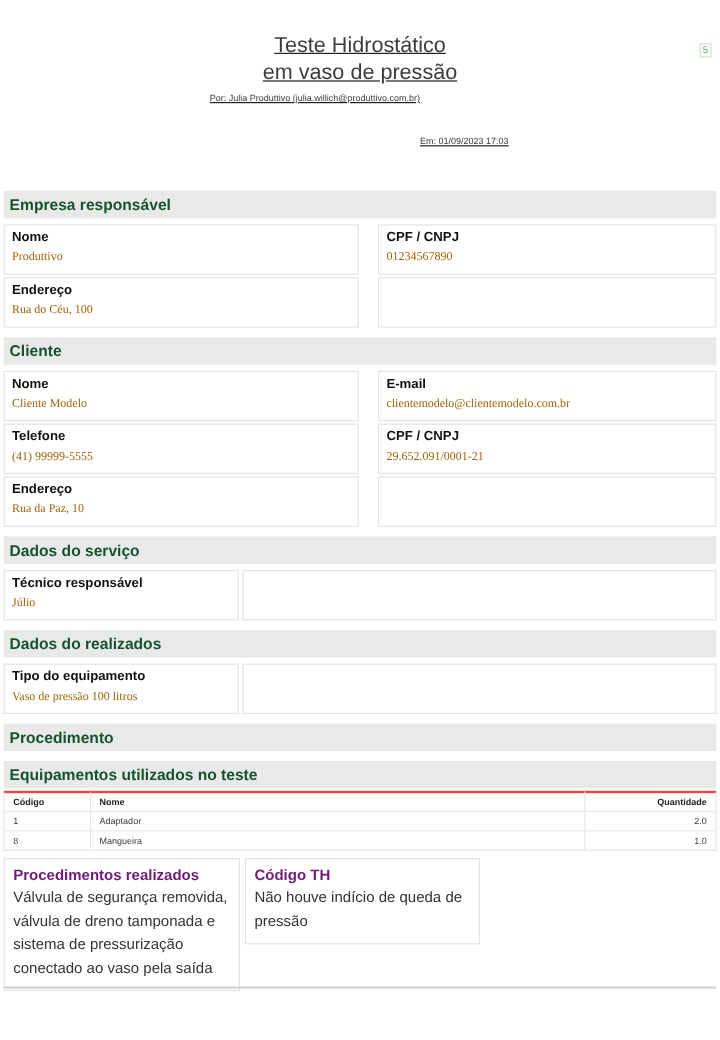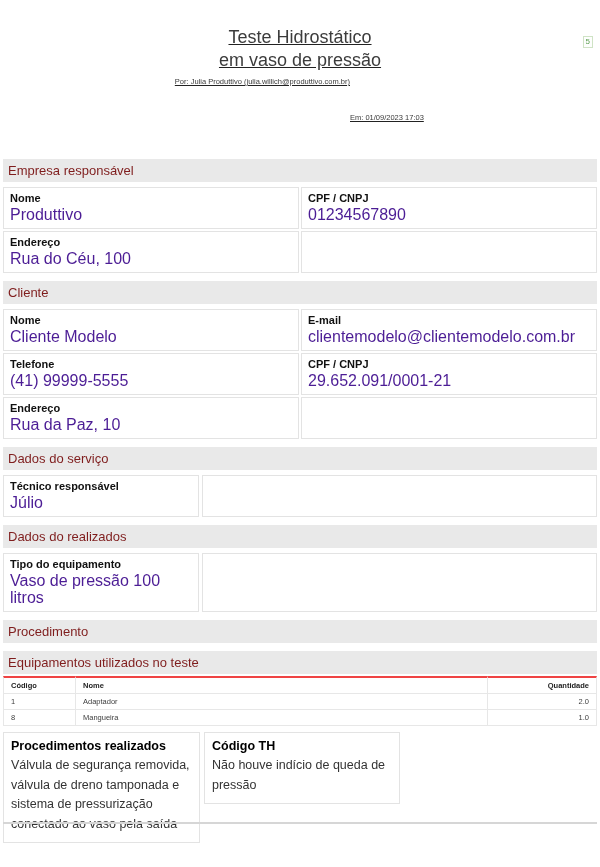--- a/index.html
+++ b/index.html
@@ -20,39 +20,39 @@
   }
   .byline { display:flex; margin-top:5px; padding:0 0 0 5px; font-size:7.5px; color:#3a3a3a; }
   .byline .left { flex:0 0 345px; text-align:right; }
   .byline .right { flex:1; text-align:left;margin-top:36px; }
 
   
   .sections { margin:37px 3px 0 3px; }
   .section { margin-top:8px; }
   .section:first-child { margin-top:0; }
   .section-bar {
-    background:#e9e9e9; color:#7f1d1d;
-    font-weight:normal; font-size:13px; line-height:15px;
+    background:#e9e9e9; color:#14532d;
+    font-weight:bold; font-size:13px; line-height:15px;
     padding:4px 5px;
   }
   .rowgap { height:3px; }
 
   
   .frow { display:flex; margin-top:2px; }
   .frow:first-of-type { margin-top:0; }
   .fcell {
     background:#fff; border:1px solid #e3e3e3;
     padding:3px 6px 5px 6px; min-height:32px; box-sizing:border-box;
   }
   .fcell.half { flex:0 0 296px; }
-  .fcell.half + .fcell.half { margin-left:2px; flex:1 1 auto; }
+  .fcell.half + .fcell.half { margin-left:16px; flex:1 1 auto; }
   .fcell.narrow { flex:0 0 196px; }
   .fcell.wide { flex:1 1 auto; margin-left:3px; }
   .flabel { font-weight:bold; font-size:11px; line-height:15px; color:#111; }
-  .fvalue { font-size:16px; line-height:17px; color:#4c1d95; }
+  .fvalue { font-size:10px; line-height:17px; color:#a16207;font-family:Liberation Serif, serif; }
 
   
   .etable { margin-top:2px; }
   .et-row { display:flex; }
   .et-cell {
     background:#fff; border:1px solid #e7e7e7; border-top:0;
     padding:3px 7px; font-size:7.5px; line-height:9px; color:#3d3d3d;
     box-sizing:border-box;
   }
   .et-row.head .et-cell { border-top:2px solid #ef4444; font-weight:bold; color:#222; }
@@ -62,21 +62,21 @@
   .et-col-qtd { flex:0 0 110px; text-align:right; }
 
   
   .notes { display:flex; align-items:flex-start; margin-top:6px; }
   .note-box {
     background:#fff; border:1px solid #e3e3e3;
     padding:4px 7px 8px 7px; box-sizing:border-box;
   }
   .note-box.first { flex:0 0 197px; }
   .note-box.second { flex:0 0 196px; margin-left:4px; }
-  .note-label { font-weight:bold; font-size:12.5px; line-height:19px; color:#000000; }
+  .note-label { font-weight:bold; font-size:12.5px; line-height:19px; color:#701a75; }
   .note-text { font-size:12.5px; line-height:19.5px; color:#333; }
 
   
   .footer-rule {
     position:absolute; top:822px; left:3px; right:3px;
     height:2px; background:#d6d6d6;
   }
 </style>
 </head>
 <body>

